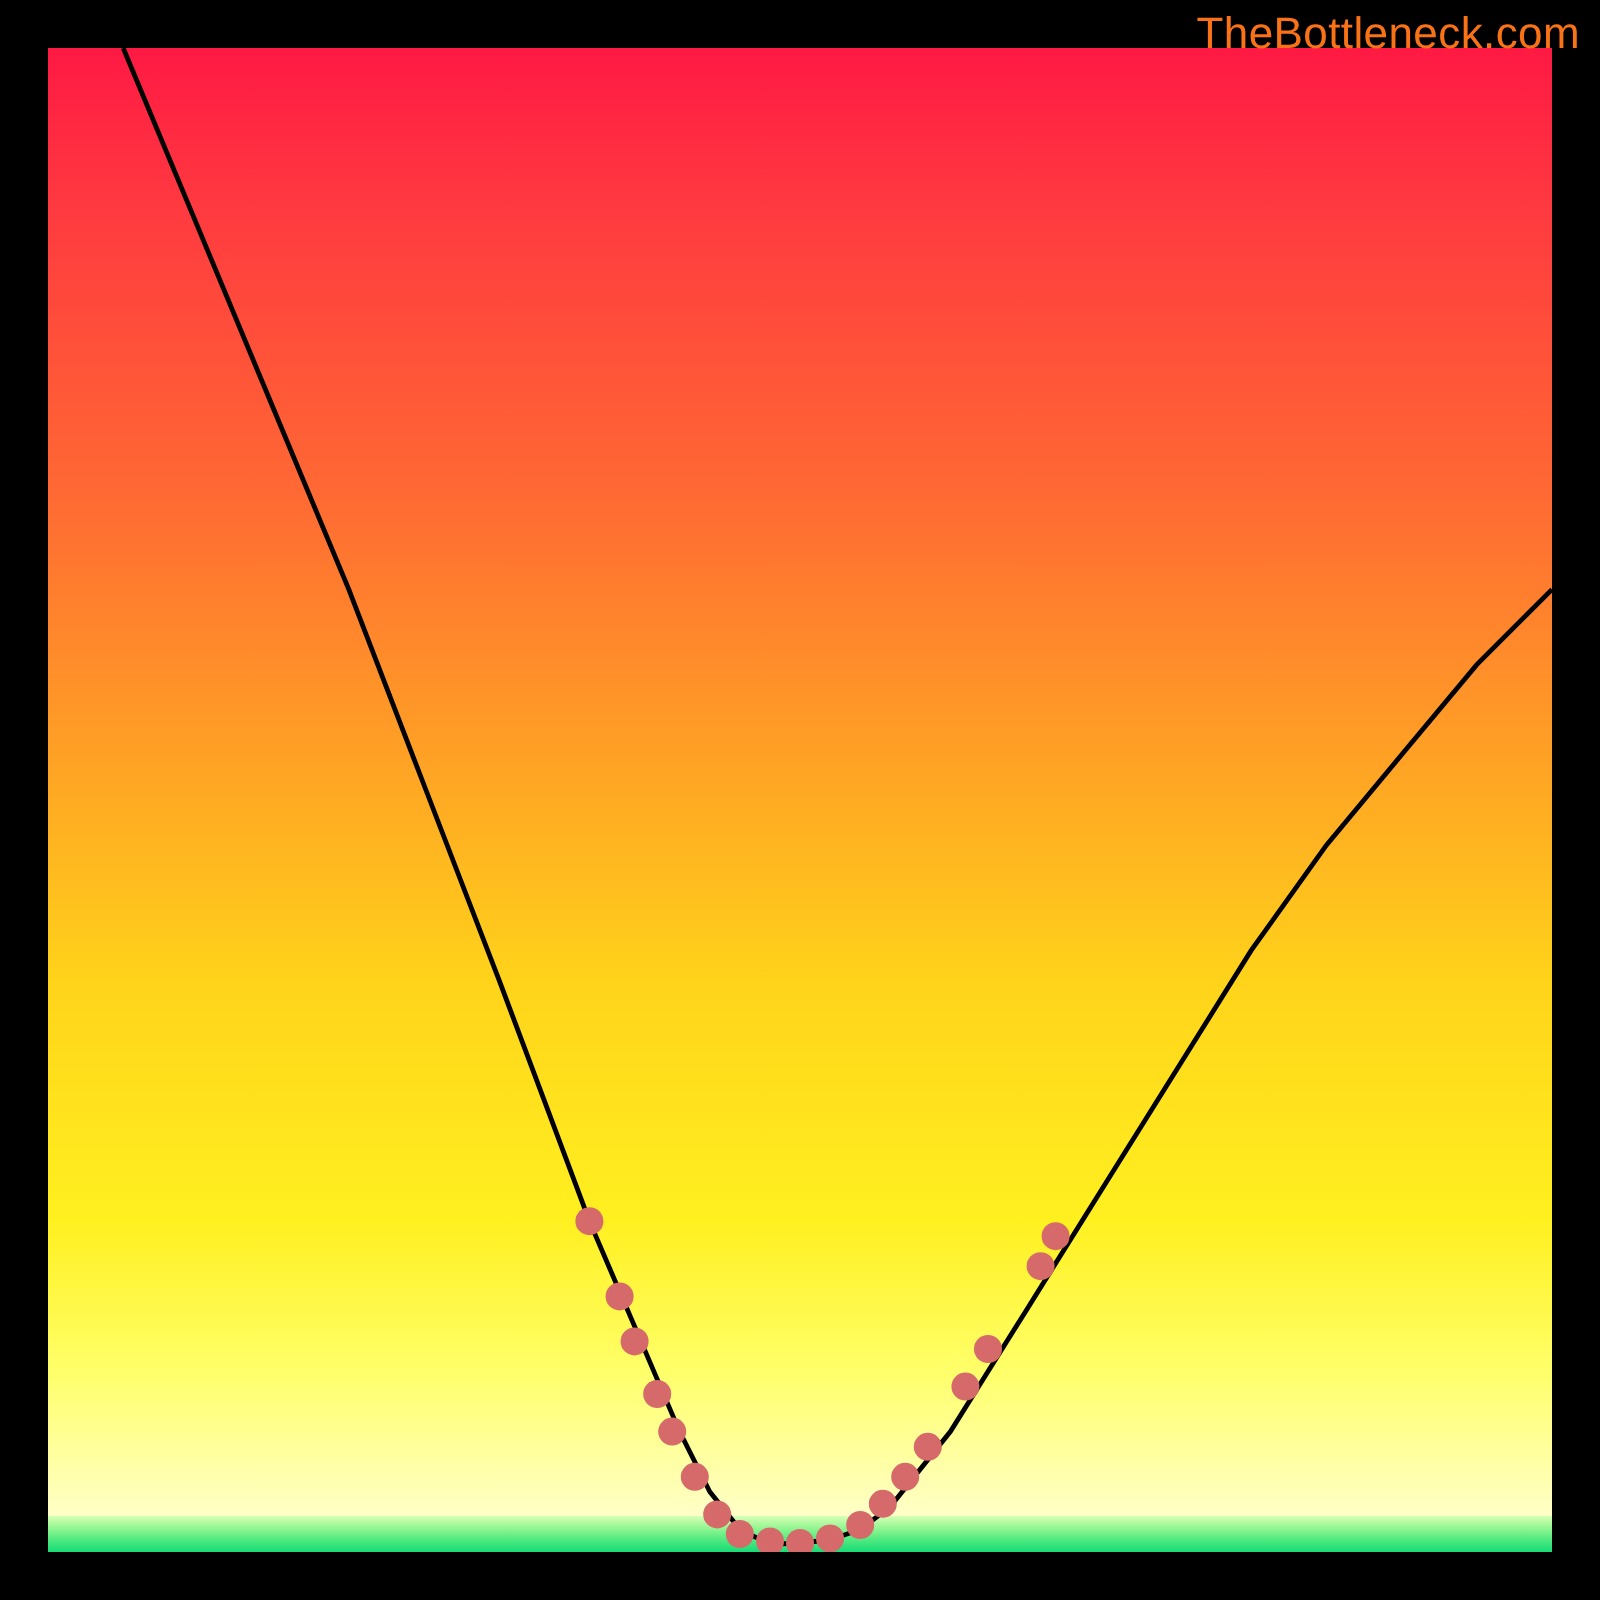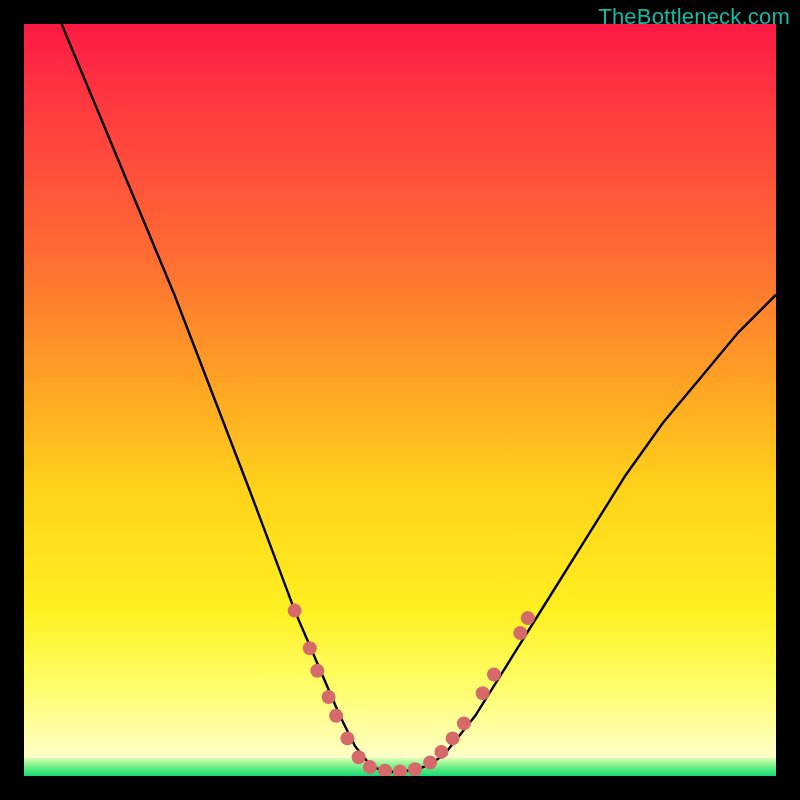--- a/index.html
+++ b/index.html
@@ -58,21 +58,21 @@
     position: absolute;
     inset: 0;
     width: 100%;
     height: 100%;
   }
   .watermark {
     position: absolute;
     top: 4px;
     right: 10px;
     font-size: 22px;
-    color: #14b8a6;
+    color: #f97316;
     letter-spacing: 0.2px;
     font-weight: 400;
   }
 </style>
 </head>
 <body>
 
 <div class="outer">
 
   <div class="plot">

